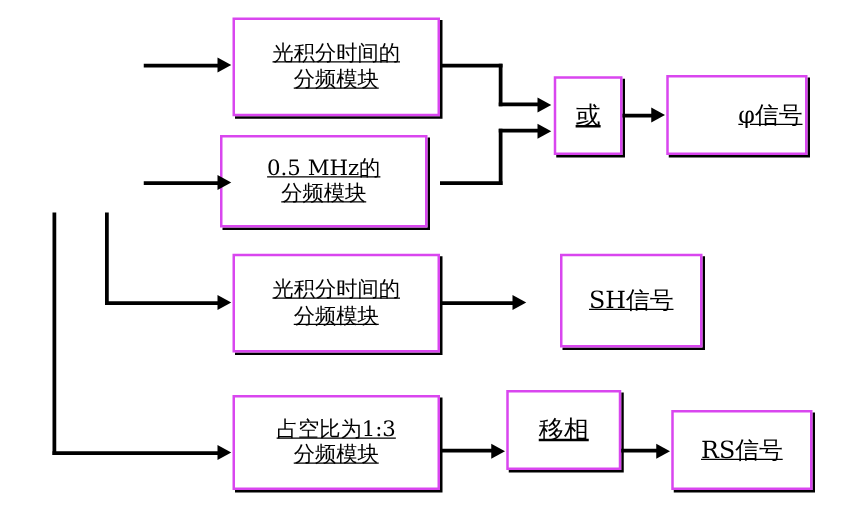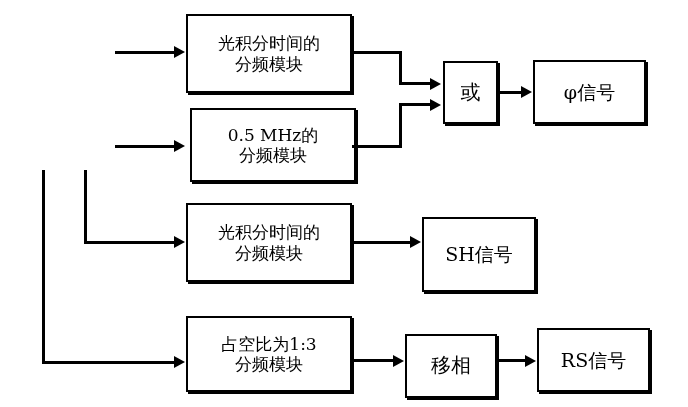--- a/index.html
+++ b/index.html
@@ -11,30 +11,31 @@
     position: relative;
     width: 688px;
     height: 407px;
     background: #ffffff;
     overflow: hidden;
     font-family: "DejaVu Serif", "Liberation Serif", serif;
   }
   .box {
     position: absolute;
     box-sizing: border-box;
-    border: 2px solid #000000;
+    border: 2px solid #d946ef;
     background: #ffffff;
     display: flex;
     align-items: center;
     justify-content: center;
     text-align: center;
     line-height: 1.18;
     color: #000000;
     
     box-shadow: 2px 2px 0 0 #000000;
+    text-decoration: underline;
   }
   .box .txt {
     display: block;
     white-space: pre-line;
     padding: 0 2px;
   }
   .t-sys   { font-size: 21px; letter-spacing: 1px; }
   .t-mod   { font-size: 17px; letter-spacing: 0px; }
   .t-mhz   { font-size: 17px; }
   .t-or    { font-size: 20px; }
@@ -62,48 +63,48 @@
 <body>
 
 <div id="canvas">
 
 
   <div class="box" style="left:186px; top:14px; width:166px; height:79px;">
     <span class="txt t-mod">光积分时间的
 分频模块</span>
   </div>
 
-  <div class="box" style="left:190px; top:108px; width:166px; height:74px;">
+  <div class="box" style="left:176px; top:108px; width:166px; height:74px;">
     <span class="txt t-mhz">0.5 MHz的
 分频模块</span>
   </div>
 
   <div class="box" style="left:443px; top:61px; width:55px; height:63px;">
     <span class="txt t-or">或</span>
   </div>
 
-  <div class="box" style="left:533px; top:60px; width:113px; height:64px;">
+  <div class="box" style="left:533px; top:60px; width:113px; height:64px;justify-content:flex-end;">
     <span class="txt t-phi">φ信号</span>
   </div>
 
   <div class="box" style="left:186px; top:203px; width:166px; height:79px;">
     <span class="txt t-mod">光积分时间的
 分频模块</span>
   </div>
 
-  <div class="box" style="left:422px; top:203px; width:114px; height:75px;margin-top:14px;">
+  <div class="box" style="left:448px; top:203px; width:114px; height:75px;">
     <span class="txt t-sig">SH信号</span>
   </div>
 
   <div class="box" style="left:186px; top:316px; width:166px; height:76px;">
     <span class="txt t-mod">占空比为1:3
 分频模块</span>
   </div>
 
-  <div class="box" style="left:405px; top:334px; width:92px; height:64px;">
+  <div class="box" style="left:405px; top:312px; width:92px; height:64px;">
     <span class="txt t-or">移相</span>
   </div>
 
   <div class="box" style="left:537px; top:328px; width:113px; height:64px;">
     <span class="txt t-sig">RS信号</span>
   </div>
 
   <div class="hline" style="left:115px; top:51px; width:60px;"></div>
   <div class="arrow-r" style="left:174px; top:46px;"></div>
 

